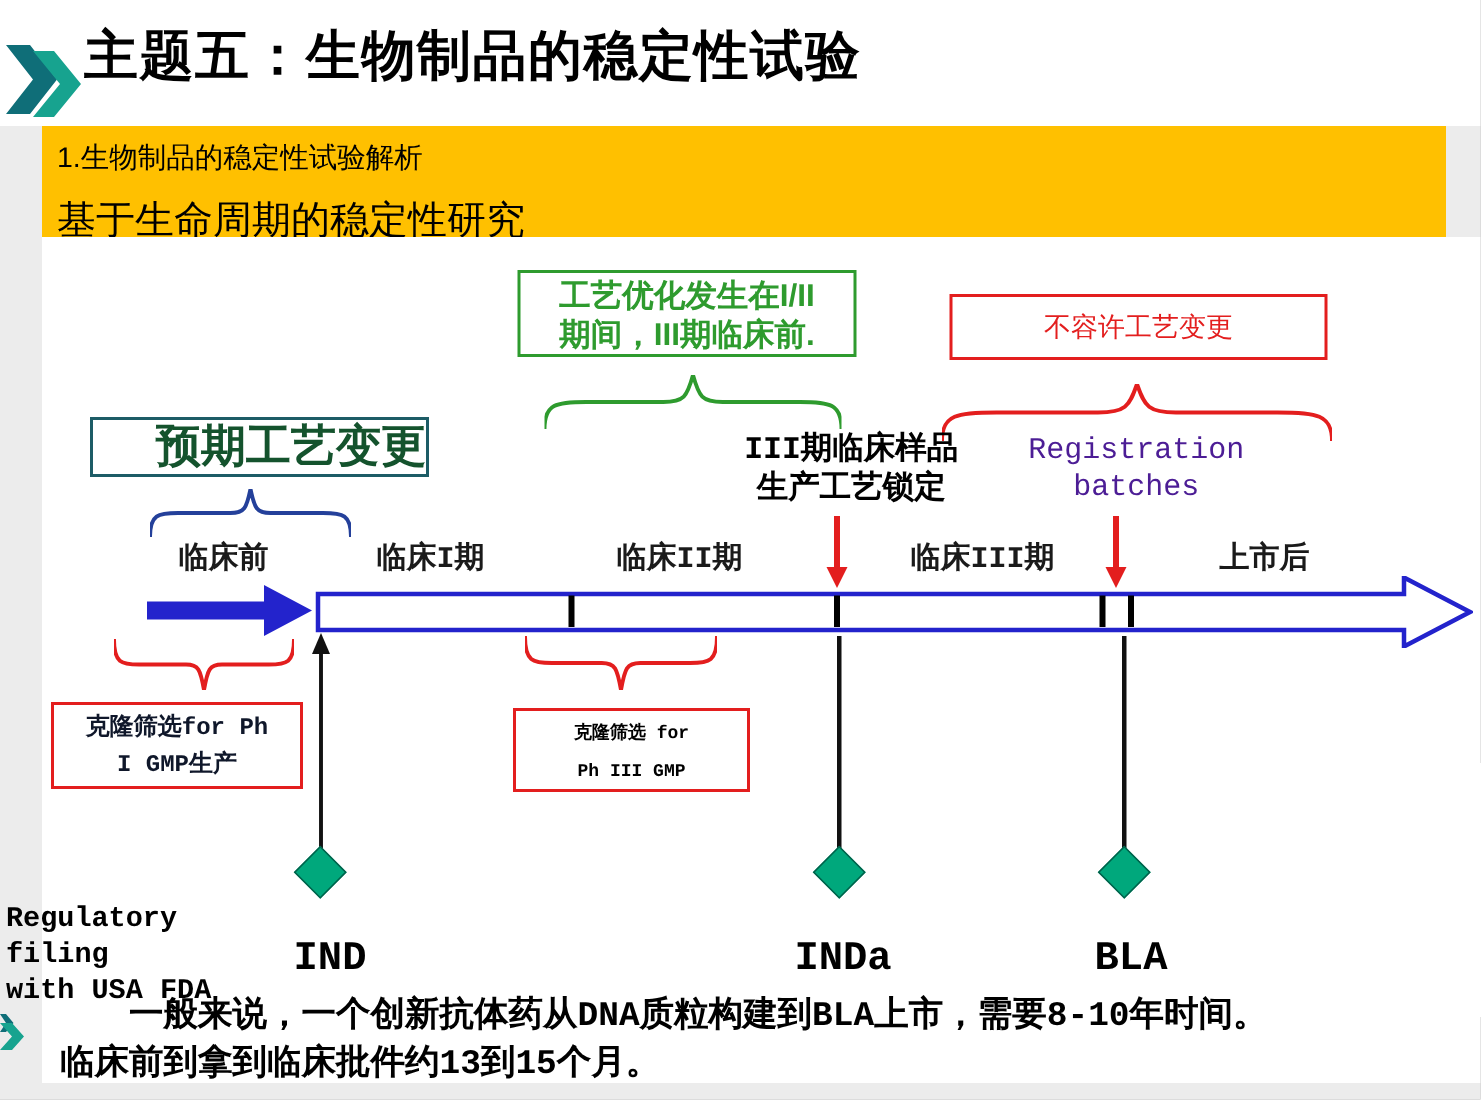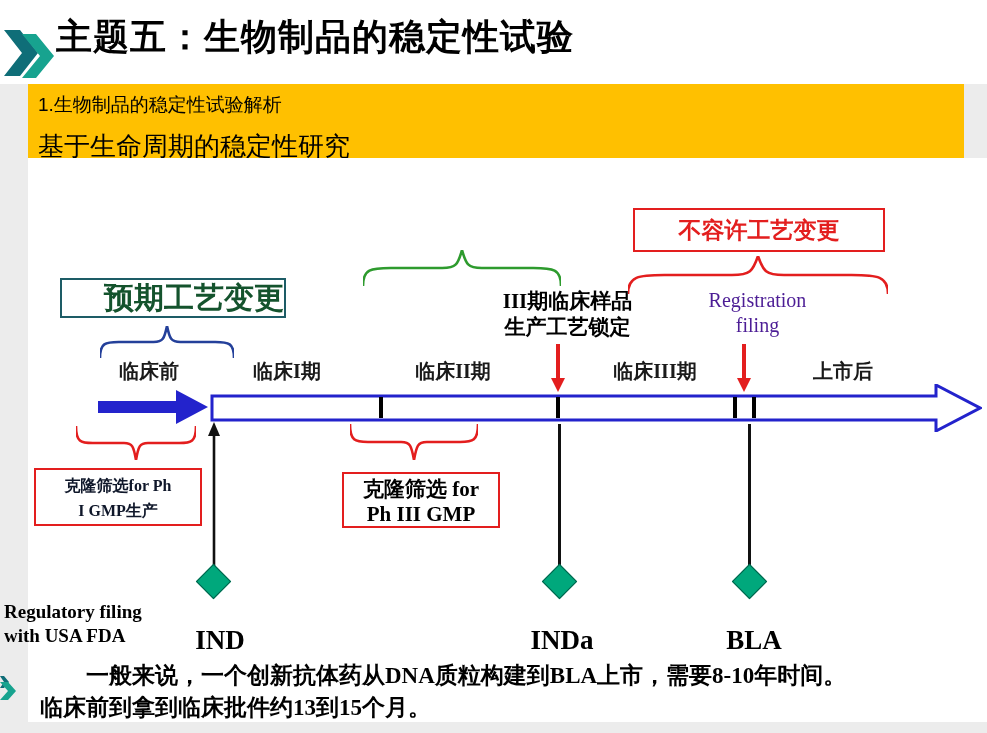--- a/index.html
+++ b/index.html
@@ -2,41 +2,41 @@
 <html><head>
 <meta charset="utf-8">
 <style>
   * { box-sizing: border-box; margin: 0; padding: 0; }
   body { background: #9a9a9a; font-family: "Liberation Sans", sans-serif; }
   .slide {
     position: relative; width: 987px; height: 733px;
     background: #ececec; overflow: hidden; margin: 0 auto;
   }
   .abs { position: absolute; }
-  .serif { font-family: Liberation Serif, serif; }
+  .serif { font-family: Liberation Mono, monospace; }
 
   
   .header { left: 0; top: 0; width: 987px; height: 84px; background: #ffffff; }
   .title { left: 56px; top: 13px; font-size: 36px; font-weight: bold; color: #000; letter-spacing: 1px; white-space: nowrap; }
 
   
   .banner { left: 28px; top: 84px; width: 936px; height: 74px; background: #ffc000; overflow: hidden; }
   .banner-line1 { position: absolute; left: 10px; top: 8px; font-size: 19px; color: #000; }
   .banner-line2 { position: absolute; left: 10px; top: 47px; font-size: 26px; line-height: 30px; color: #000; }
 
   
   .panel { left: 28px; top: 158px; width: 959px; height: 564px; background: #ffffff; }
 
   
   .obox { border: 2px solid; text-align: center; background: #fff; }
   .box-process-opt { left: 345px; top: 180px; width: 226px; height: 58px; border-color: #2e9b2e; color: #2e9b2e; font-weight: bold; font-size: 21px; line-height: 26px; padding-top: 3px; }
-  .box-no-change { left: 633px; top: 208px; width: 252px; height: 44px; border-color: #e31e1e; color: #e31e1e; font-weight: bold; font-size: 23px; line-height: 40px; }
+  .box-no-change { left: 633px; top: 196px; width: 252px; height: 44px; border-color: #e31e1e; color: #e31e1e; font-weight: normal; font-size: 18px; line-height: 40px; }
   .box-expected { left: 60px; top: 278px; width: 226px; height: 40px; border-color: #1d5c66; color: #14532d; font-weight: bold; font-size: 30px; line-height: 36px; text-align: right; }
   .box-clone1 { left: 34px; top: 468px; width: 168px; height: 58px; border-color: #e31e1e; color: #0f172a; font-weight: bold; font-size: 16px; line-height: 25px; padding-top: 3px; }
-  .box-clone2 { left: 342px; top: 472px; width: 158px; height: 56px; border-color: #e31e1e; color: #000; font-weight: bold; font-size: 21px; line-height: 25px; padding-top: 3px; }
+  .box-clone2 { left: 342px; top: 472px; width: 158px; height: 56px; border-color: #e31e1e; color: #000; font-weight: bold; font-size: 12px; line-height: 25px; padding-top: 3px; }
 
   
   .locked-text { left: 480px; top: 288px; width: 175px; text-align: center; font-weight: bold; font-size: 21px; line-height: 26px; color: #000; }
   .registration-text { left: 670px; top: 288px; width: 175px; text-align: center; font-size: 20px; line-height: 25px; color: #4c1d95; }
   .phase { top: 358px; width: 100px; text-align: center; font-weight: bold; font-size: 20px; color: #1a1a1a; }
   .milestone { top: 625px; width: 104px; text-align: center; font-weight: bold; font-size: 27px; color: #000; }
   .regulatory-text { left: 4px; top: 600px; width: 180px; text-align: left; font-weight: bold; font-size: 19px; line-height: 24px; color: #000; }
   .footer-line1 { left: 40px; top: 660px; width: 935px; font-weight: bold; font-size: 23px; color: #000; text-indent: 46px; white-space: nowrap; }
   .footer-line2 { left: 40px; top: 692px; width: 935px; font-weight: bold; font-size: 23px; color: #000; white-space: nowrap; }
 
@@ -64,20 +64,24 @@
     <div class="abs title">主题五：生物制品的稳定性试验</div>
   </div>
 
   <div class="abs banner">
     <div class="banner-line1">1.生物制品的稳定性试验解析</div>
     <div class="banner-line2">基于生命周期的稳定性研究</div>
   </div>
 
   <div class="abs panel"></div>
 
+  <div class="abs obox box-process-opt">
+    <div>工艺优化发生在I/II</div>
+    <div>期间，III期临床前.</div>
+  </div>
 
   <div class="abs obox box-no-change">不容许工艺变更</div>
 
   <span class="abs brace brace-green" style="left:363px; top:250px; width:198px; height:36px;">
     <svg width="198" height="36" viewBox="0 0 100 30" preserveAspectRatio="none">
       <path d="M0,30 C0,16 4,15 14,15 L40,15 C47,15 48,12 50,0 C52,12 53,15 60,15 L86,15 C96,15 100,16 100,30"></path>
     </svg>
   </span>
 
   <span class="abs brace brace-redtop" style="left:628px; top:256px; width:260px; height:38px;">
@@ -94,21 +98,21 @@
     </svg>
   </span>
 
   <div class="abs locked-text serif">
     <div>III期临床样品</div>
     <div>生产工艺锁定</div>
   </div>
 
   <div class="abs registration-text serif">
     <div>Registration</div>
-    <div>filing</div>
+    <div>batches</div>
   </div>
 
   <div class="abs phase serif" style="left:99px;">临床前</div>
   <div class="abs phase serif" style="left:237px;">临床I期</div>
   <div class="abs phase serif" style="left:403px;">临床II期</div>
   <div class="abs phase serif" style="left:605px;">临床III期</div>
   <div class="abs phase serif" style="left:793px;">上市后</div>
 
   <span class="abs" style="left:550px; top:344px;">
     <svg width="16" height="48" viewBox="0 0 16 48">

